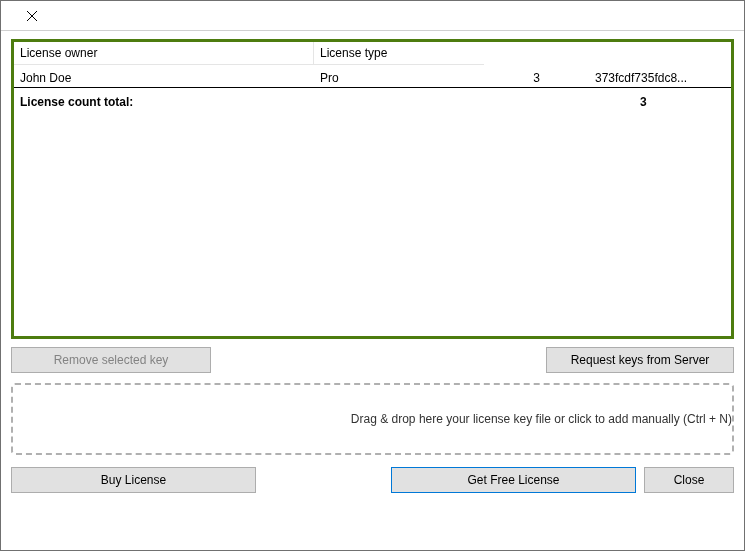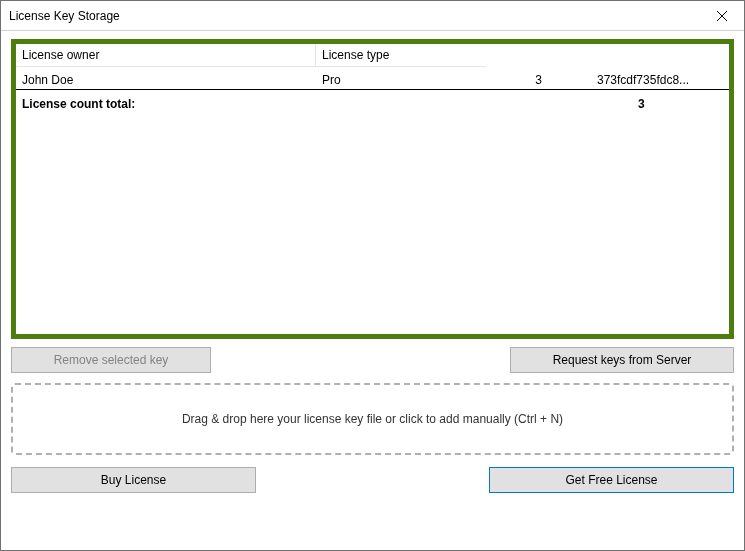--- a/index.html
+++ b/index.html
@@ -43,21 +43,21 @@
     padding: 8px 10px 10px 10px;
     display: flex;
     flex-direction: column;
   }
   .section-label {
     font-weight: bold;
     font-size: 12px;
     margin-bottom: 4px;
   }
   .table-container {
-    border: 5px solid #4d7c0f;
+    border: 3px solid #4d7c0f;
     height: 300px;
     background: #fff;
     overflow: hidden;
   }
   .thead {
     display: flex;
     height: 23px;
     align-items: center;
     background: #fff;
   }
@@ -118,49 +118,48 @@
   button:disabled {
     color: #838383;
     background: #e1e1e1;
     border: 1px solid #adadad;
     cursor: default;
   }
   button.default-btn {
     border: 1px solid #0078d7;
   }
   .btn-remove { width: 200px; }
-  .btn-request { width: 224px; }
+  .btn-request { width: 188px; }
   .dropzone {
     margin-top: 10px;
     border: 2px dashed #b0b0b0;
     border-radius: 4px;
     height: 72px;
     display: flex;
     align-items: center;
-    justify-content: center;
+    justify-content: flex-end;
     color: #333;
     font-size: 12px;
     cursor: pointer;
   }
   .bottom-row {
     display: flex;
     margin-top: 12px;
     gap: 8px;
   }
   .btn-buy { width: 245px; }
   .btn-free { width: 245px; }
   .btn-close { width: 90px; }
 </style>
 </head>
 <body>
 
 <div class="window">
 
   <div class="titlebar">
-    <div class="titlebar-title">License Key Storage</div>
     <div class="titlebar-close">
       <svg viewBox="0 0 10 10">
           <path d="M0 0 L10 10 M10 0 L0 10" stroke="#000" stroke-width="1" fill="none"></path>
         </svg>
     </div>
   </div>
 
   <div class="content">
 
 
@@ -188,16 +187,17 @@
     </div>
 
     <div class="dropzone">
       <span>Drag &amp; drop here your license key file or click to add manually (Ctrl + N)</span>
     </div>
 
     <div class="bottom-row">
       <button class="btn-buy">Buy License</button>
       <div class="spacer"></div>
       <button class="btn-free default-btn">Get Free License</button>
+      <button class="btn-close">Close</button>
     </div>
 
   </div>
 </div>
 
 </body></html>

